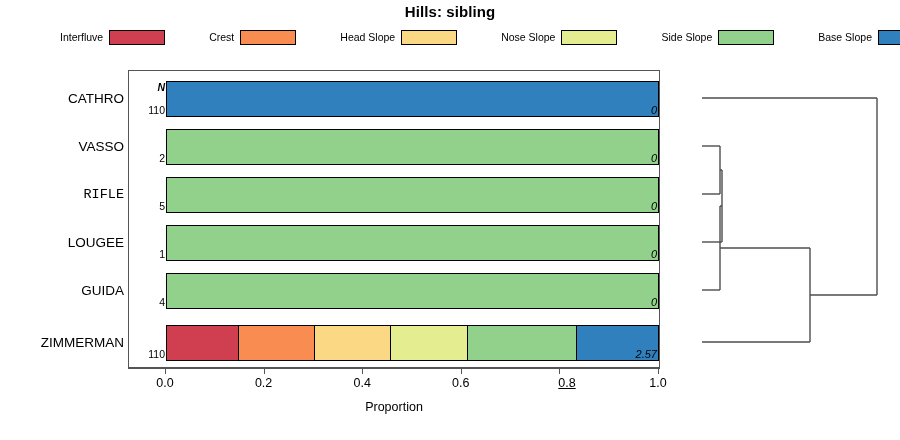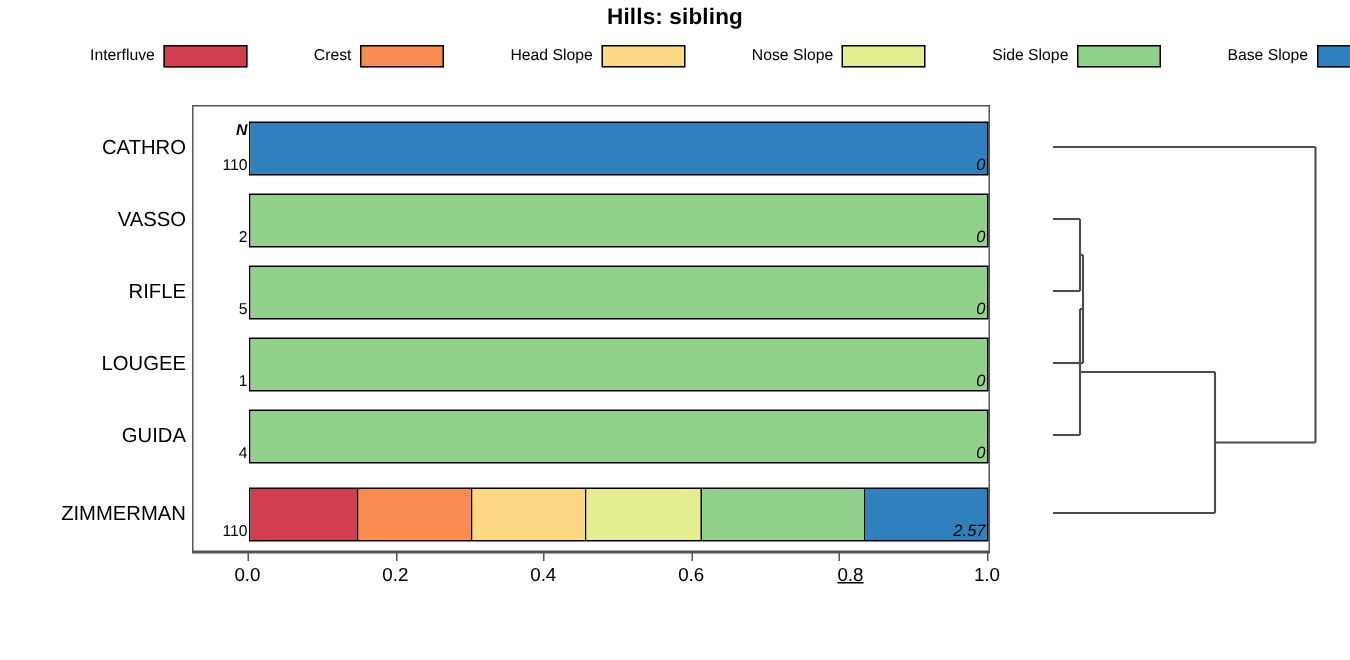--- a/index.html
+++ b/index.html
@@ -236,21 +236,21 @@
       </div>
       <div class="legend-item">
         <span class="legend-label">Base Slope</span>
         <span class="legend-swatch" style="background: rgb(47, 128, 189);"></span>
       </div>
     </div>
 
   <div id="ylabels">
       <div class="ylabel" style="top: 28px;">CATHRO</div>
       <div class="ylabel" style="top: 76px;">VASSO</div>
-      <div class="ylabel" style="top: 124px;">RIFLE</div>
+      <div class="ylabel" style="top: 124px; font-family: Liberation Mono, monospace;">RIFLE</div>
       <div class="ylabel" style="top: 172px;">LOUGEE</div>
       <div class="ylabel" style="top: 220px;">GUIDA</div>
       <div class="ylabel" style="top: 272px;">ZIMMERMAN</div>
     </div>
 
   <div id="panel">
     <div id="n-head">N</div>
     <div id="h-head">H</div>
     <div id="bars">
         <div class="bar" style="top: 10px;">
@@ -299,20 +299,21 @@
       <div class="xticklabel" style="left: 135.6px;">0.2</div>
       <div class="xtick" style="left: 234.2px;"></div>
       <div class="xticklabel" style="left: 234.2px;">0.4</div>
       <div class="xtick" style="left: 332.8px;"></div>
       <div class="xticklabel" style="left: 332.8px;">0.6</div>
       <div class="xtick" style="left: 431.4px;"></div>
       <div class="xticklabel" style="left: 439px; text-decoration: underline;">0.8</div>
       <div class="xtick" style="left: 530px;"></div>
       <div class="xticklabel" style="left: 530px;">1.0</div>
     </div>
+  <div id="xlabel">Proportion</div>
 
   <div id="dendro">
     <svg width="220" height="298" viewBox="0 0 220 298">
       <g fill="none" stroke-width="1.4" stroke-linecap="butt" id="dendro-lines">
           <path d="M22 76 L40 76" stroke="#4d4d4d"></path>
           <path d="M22 124 L40 124" stroke="#4d4d4d"></path>
           <path d="M40 76 L40 124" stroke="#4d4d4d"></path>
           <path d="M40 100 L42 100" stroke="#4d4d4d"></path>
           <path d="M22 172 L42 172" stroke="#4d4d4d"></path>
           <path d="M42 100 L42 172" stroke="#4d4d4d"></path>

